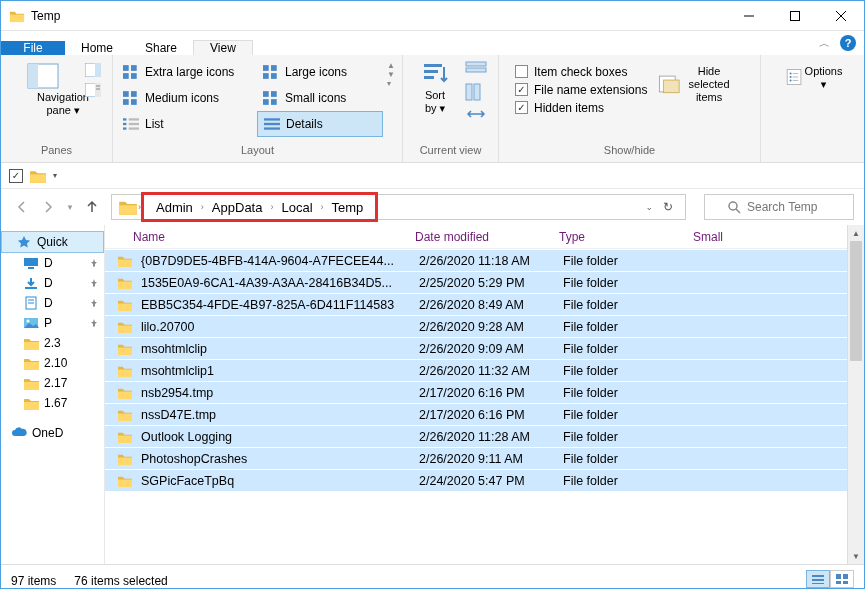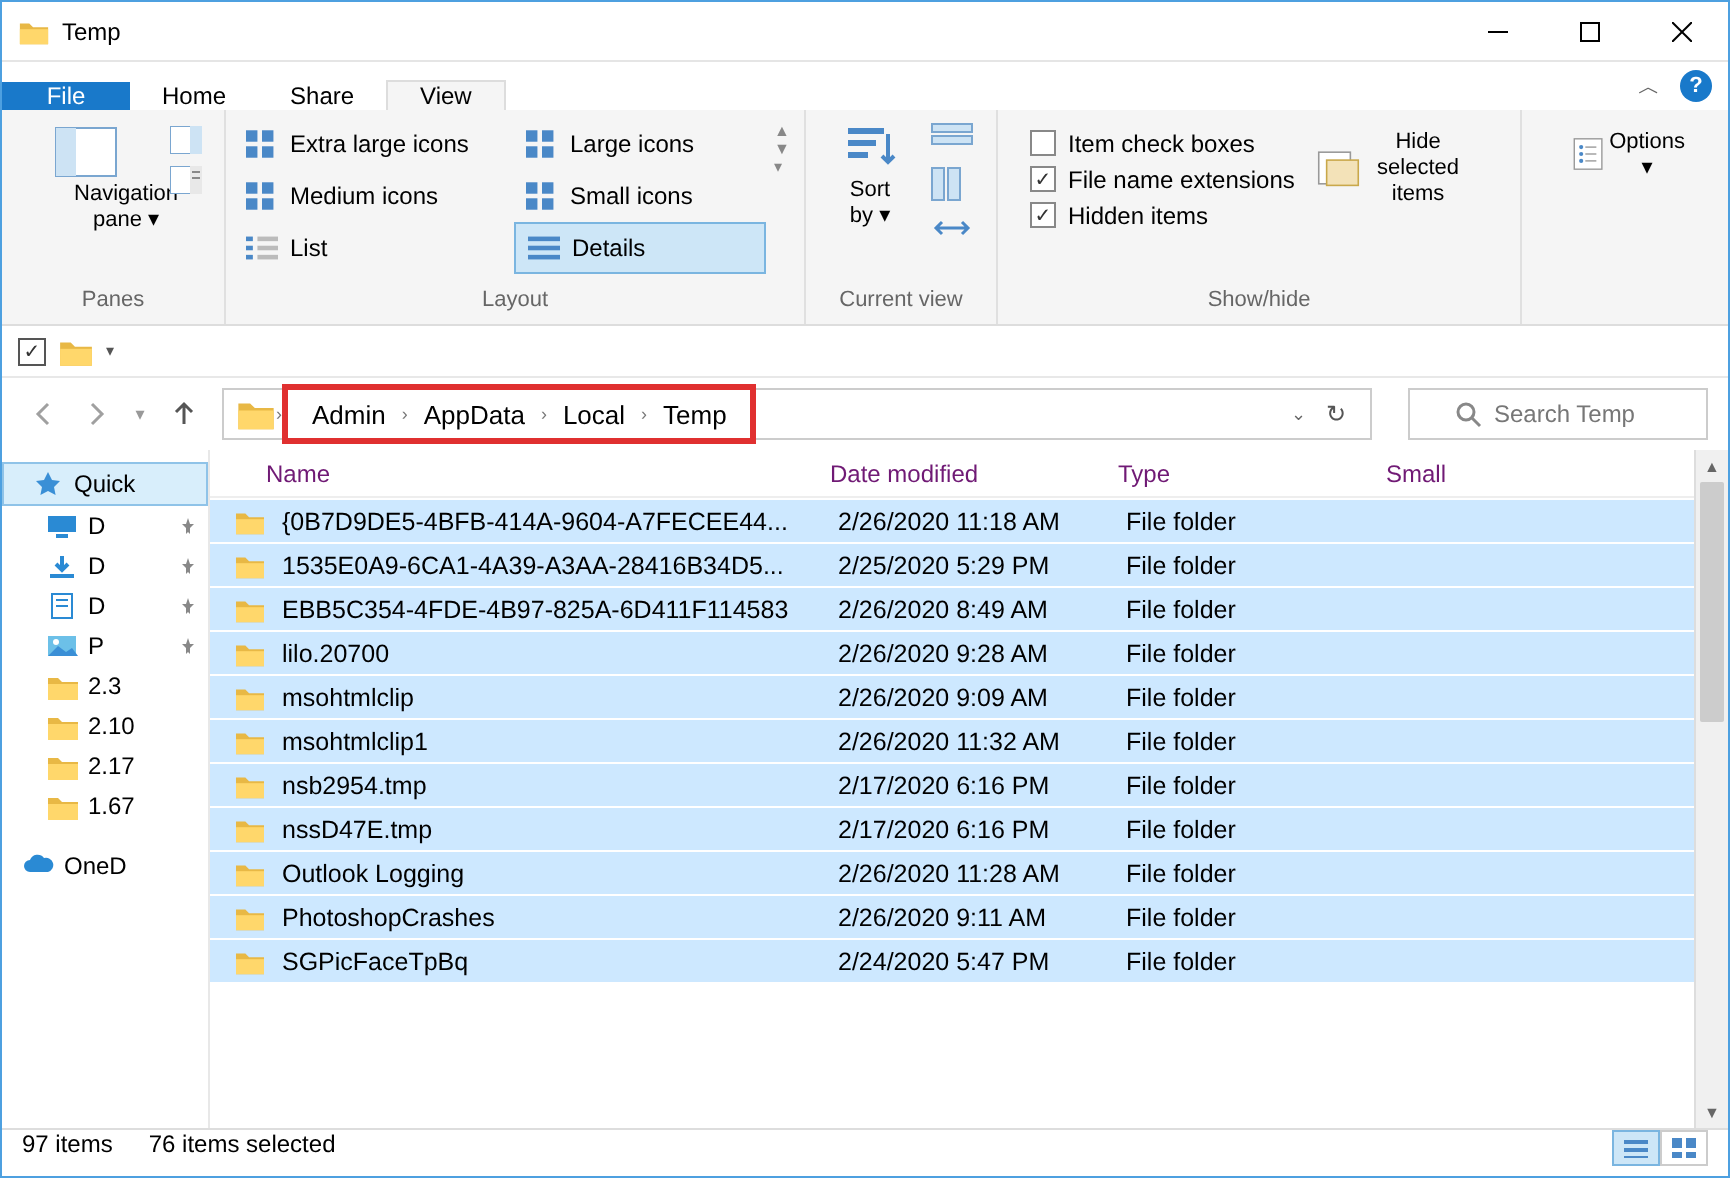--- a/index.html
+++ b/index.html
@@ -96,21 +96,21 @@
 .row .c.name { width: 278px; white-space: nowrap; overflow: hidden; text-overflow: ellipsis; }
 .row .c.date { width: 144px; }
 .row .c.type { width: 134px; }
 .vscroll { width: 17px; background: #f0f0f0; border-left: 1px solid #ddd; position: relative; }
 .vscroll .thumb { position: absolute; left: 2px; right: 2px; top: 16px; height: 120px; background: #ccc; border-radius: 1px; }
 .vscroll .arr { position: absolute; left: 0; right: 0; height: 16px; display: flex; align-items: center; justify-content: center; font-size: 8px; color: #666; }
 .vscroll .arr.top { top: 0; }
 .vscroll .arr.bot { bottom: 0; }
 
 
-.statusbar { height: 24px; border-top: 1px solid #ddd; display: flex; align-items: flex-start; padding: 0 10px; font-size: 12px; gap: 18px; }
+.statusbar { height: 24px; border-top: 1px solid #ddd; display: flex; align-items: flex-end; padding: 0 10px; font-size: 12px; gap: 18px; }
 .statusbar .views { margin-left: auto; display: flex; gap: 0; }
 .vbtn { width: 24px; height: 18px; border: 1px solid #ccc; display: flex; align-items: center; justify-content: center; }
 .vbtn.active { background: #cde6f7; border-color: #7ab5e0; }
 .vico { width: 12px; height: 10px; }
 
 
 .fld-back { fill: #e8b845; }
 .fld-front { fill: #ffd76b; }
 </style>
 </head>

